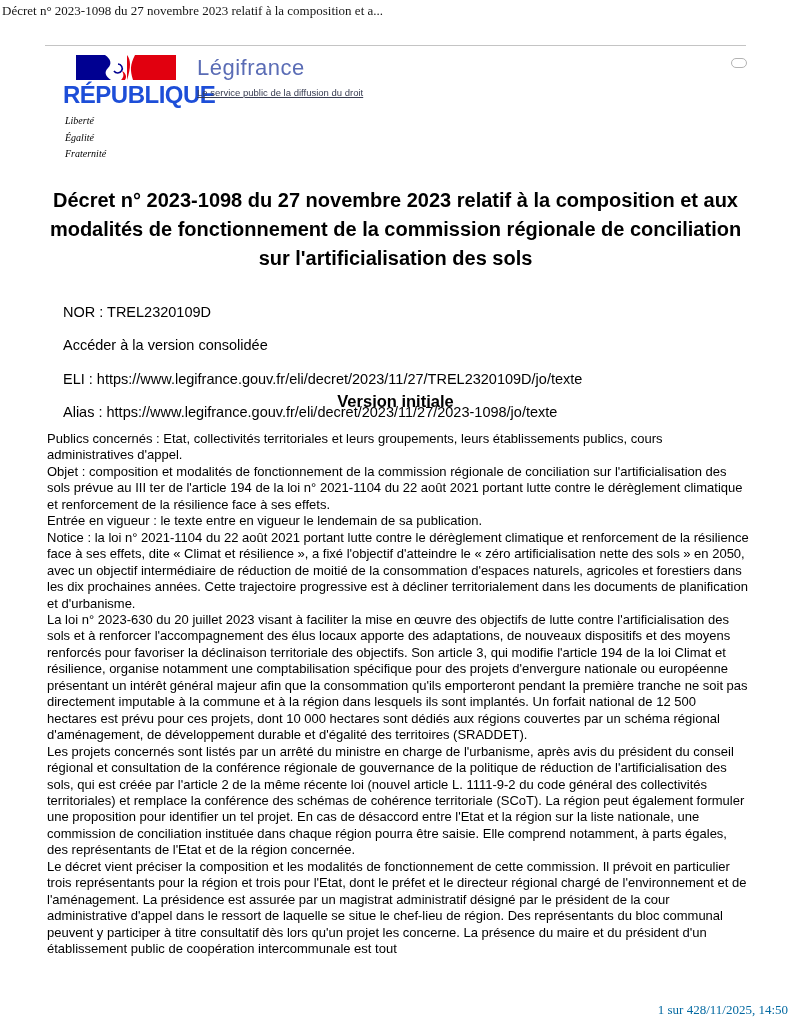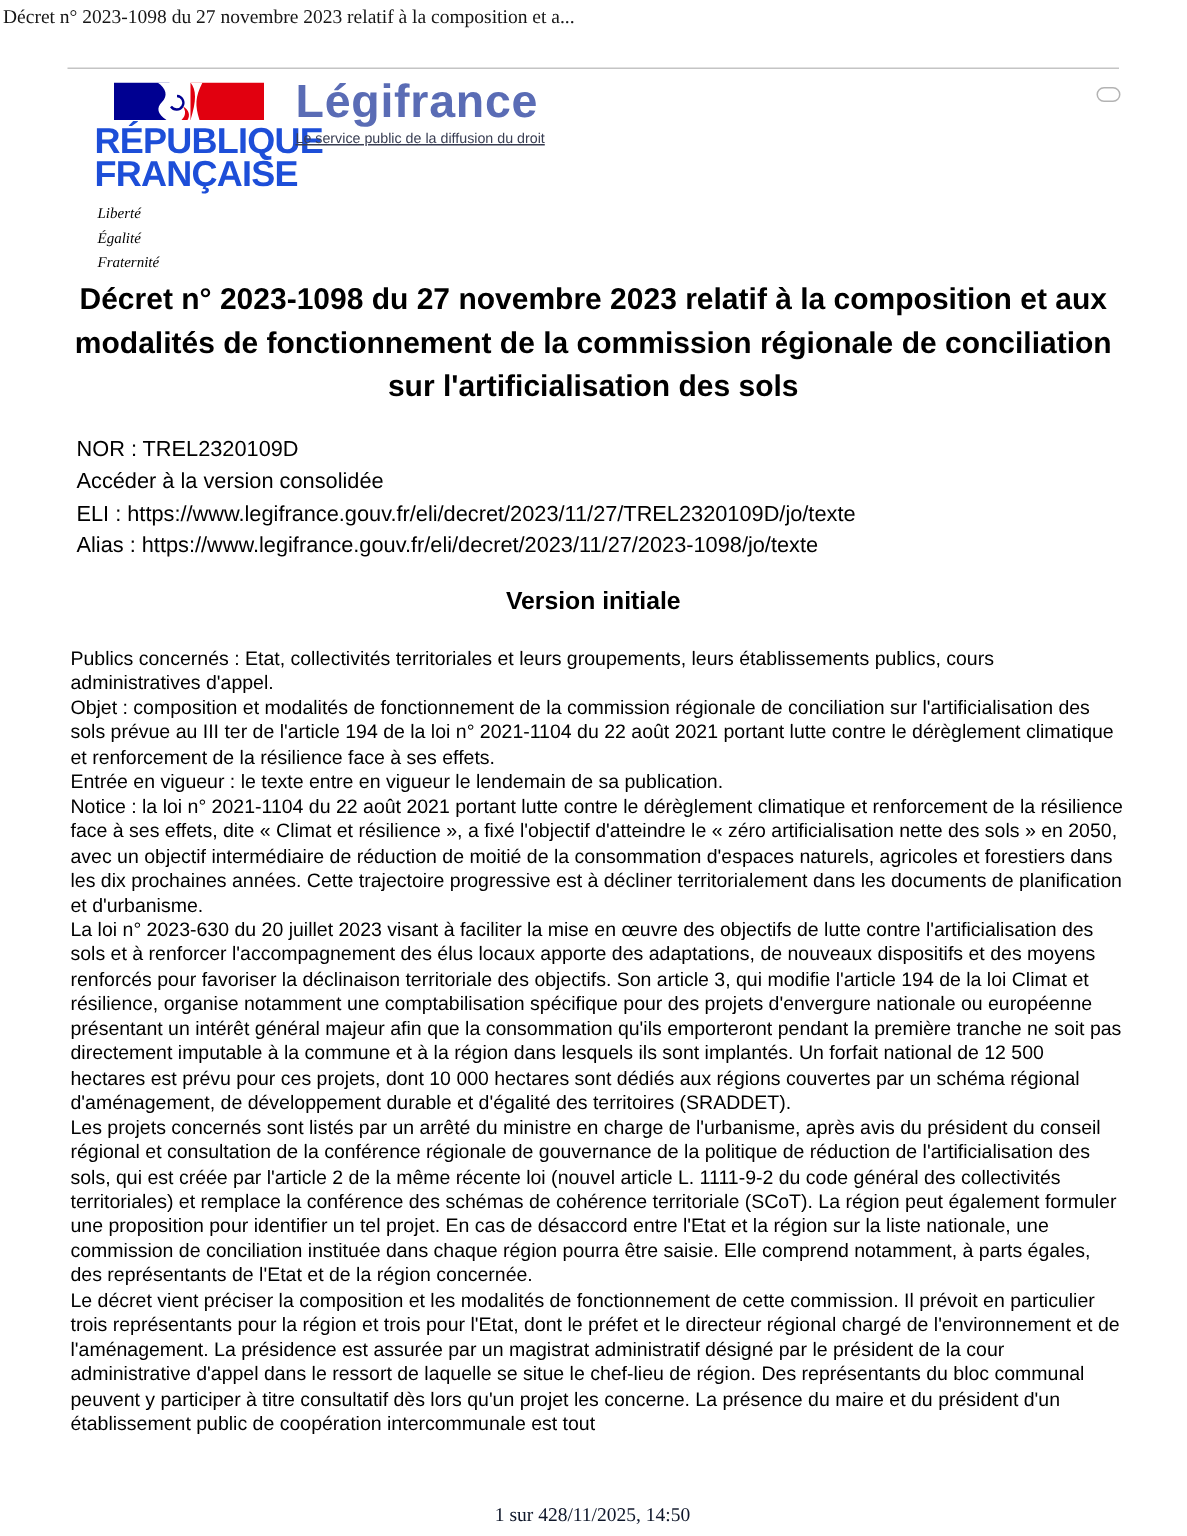--- a/index.html
+++ b/index.html
@@ -20,43 +20,43 @@
   .rule{position:absolute;top:45px;left:45px;width:701px;height:1px;background:var(--rule-gray);}
   .brand{position:absolute;top:55px;left:63px;}
   .flag{display:block;margin-left:13px;}
   .flag .b{fill:var(--flag-blue);}
   .flag .r{fill:var(--flag-red);}
   .flag .w{fill:#ffffff;}
   .flag .spiral{fill:none;stroke:var(--flag-blue);stroke-width:1.6;}
   .rf-word{font-weight:bold;font-size:24px;line-height:22px;letter-spacing:-0.5px;margin-top:4px;color:#1d4ed8;}
   .motto{font-family:"Liberation Serif", serif;font-style:italic;font-size:10px;line-height:16.5px;margin-top:7px;margin-left:2px;}
   .legifrance{position:absolute;top:52px;left:197px;}
-  .legifrance-word{font-size:31px;line-height:32px;font-weight:bold;letter-spacing:0.5px;color:var(--legifrance-blue);}
+  .legifrance-word{font-size:22px;line-height:32px;font-weight:normal;letter-spacing:0.5px;color:var(--legifrance-blue);}
   .legifrance-tag{font-size:9.5px;margin-top:3px;color:var(--tagline-color);text-decoration:underline;}
   .pill{
     position:absolute;top:58px;left:731px;width:14px;height:8px;
     border:1.5px solid #b3b3b3;border-radius:6px;background:#fff;cursor:pointer;
   }
   h1.doc-title{
     position:absolute;top:186px;left:45px;width:701px;margin:0;
     text-align:center;font-size:20px;line-height:29px;font-weight:bold;
   }
   .meta{position:absolute;top:288px;left:47px;width:699px;font-size:14.5px;line-height:17.3px;}
-  .meta-line{margin:4px;}
+  .meta-line{margin:16px;}
   h2.version{
     position:absolute;top:392px;left:45px;width:701px;margin:0;
     text-align:center;font-size:16.5px;font-weight:bold;
   }
   .body-text{position:absolute;top:431px;left:47px;width:702px;font-size:13px;line-height:16.45px;}
   .body-paragraph{margin:0;}
   .doc-link{color:var(--link-color);text-underline-offset:2px;cursor:pointer;}
   .print-footer{
     position:absolute;left:2px;right:3px;bottom:6px;
-    display:flex;justify-content:center;
-    font-family:"Liberation Serif", serif;font-size:13px;color:#0f172a;
+    display:flex;justify-content:flex-end;
+    font-family:"Liberation Serif", serif;font-size:13px;color:#0369a1;
   }
 </style>
 </head>
 <body>
 
 <div class="print-header">
   <span>Décret n° 2023-1098 du 27 novembre 2023 relatif à la composition et a...</span>
 </div>
 
 <div class="rule"></div>
@@ -65,21 +65,20 @@
   <svg class="flag" width="100" height="25" viewBox="0 0 100 25" aria-hidden="true">
     <rect class="b" x="0" y="0" width="37" height="25"></rect>
     <rect class="r" x="51" y="0" width="49" height="25"></rect>
     <path class="w" d="M29 0 c6 4 7 9 3 13 c-4 4 -3 8 3 12 h12 c-6 -4 -7 -8 -3 -12 c4 -4 3 -9 -3 -13 z"></path>
     <path class="spiral" d="M38 16 a4.5 4.5 0 1 0 4 -7"></path>
     <path class="r" d="M45 25 c3 -3 3 -6 1 -9 c4 2 5 6 3 9 z"></path>
     <path class="w" d="M51 0 c4 5 4 12 0 25 l6 0 c-3 -10 -3 -15 2 -25 z"></path>
   </svg>
   <div class="rf-word">
     <div>RÉPUBLIQUE</div>
-    <div>FRANÇAISE</div>
   </div>
   <div class="motto">
     <div>Liberté</div>
     <div>Égalité</div>
     <div>Fraternité</div>
   </div>
 </div>
 
 <div class="legifrance">
   <div class="legifrance-word">Légifrance</div>

